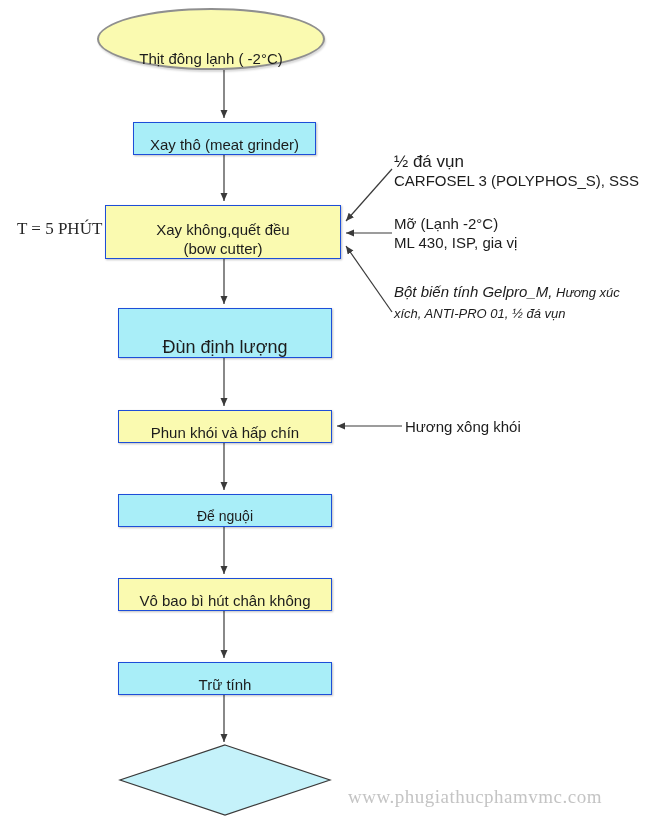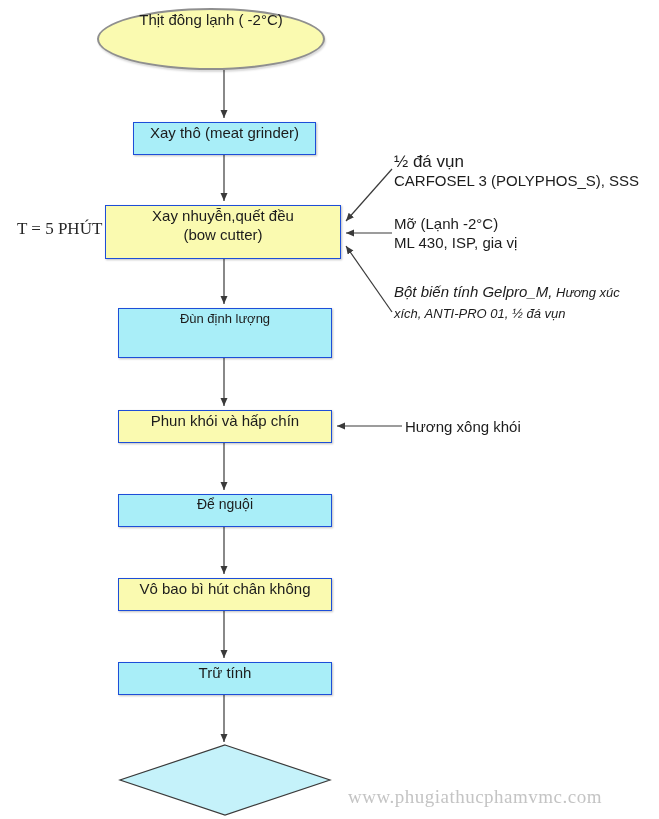--- a/index.html
+++ b/index.html
@@ -8,21 +8,21 @@
     width:659px;height:819px;
     background:#ffffff;
     overflow:hidden;
     font-family:"Liberation Sans",sans-serif;
     color:#1c1c1c;
   }
   .overlay{position:absolute;left:0;top:0;z-index:1;}
   .node{
     position:absolute;z-index:2;
     display:flex;flex-direction:column;
-    align-items:center;justify-content:flex-start;
+    align-items:center;justify-content:flex-end;
     text-align:center;
     font-size:15px;line-height:19px;
   }
   .rect{
     border:1px solid #1d4ed8;
     box-shadow:1px 1px 2px rgba(0,0,0,0.25);
   }
   .yellow{background:#FAFAB0;}
   .cyan{background:#A9EEF8;}
   .ellipse{
@@ -92,26 +92,26 @@
 
   <div class="node ellipse" style="left:97px;top:8px;width:224px;height:58px;">
     <div>Thịt đông lạnh ( -2°C)</div>
   </div>
 
   <div class="node rect cyan" style="left:133px;top:122px;width:181px;height:31px;">
     <div>Xay thô (meat grinder)</div>
   </div>
 
   <div class="node rect yellow" style="left:105px;top:205px;width:234px;height:52px;">
-    <div>Xay nhuyễn,quết đều</div>
+    <div>Xay không,quết đều</div>
     <div>(bow cutter)</div>
   </div>
 
   <div class="node rect cyan" style="left:118px;top:308px;width:212px;height:48px;">
-    <div style="font-size:13px;">Đùn định lượng</div>
+    <div style="font-size:18px;">Đùn định lượng</div>
   </div>
 
   <div class="node rect yellow" style="left:118px;top:410px;width:212px;height:31px;">
     <div>Phun khói và hấp chín</div>
   </div>
 
   <div class="node rect cyan" style="left:118px;top:494px;width:212px;height:31px;">
     <div style="font-size:14px;">Để nguội</div>
   </div>
 

